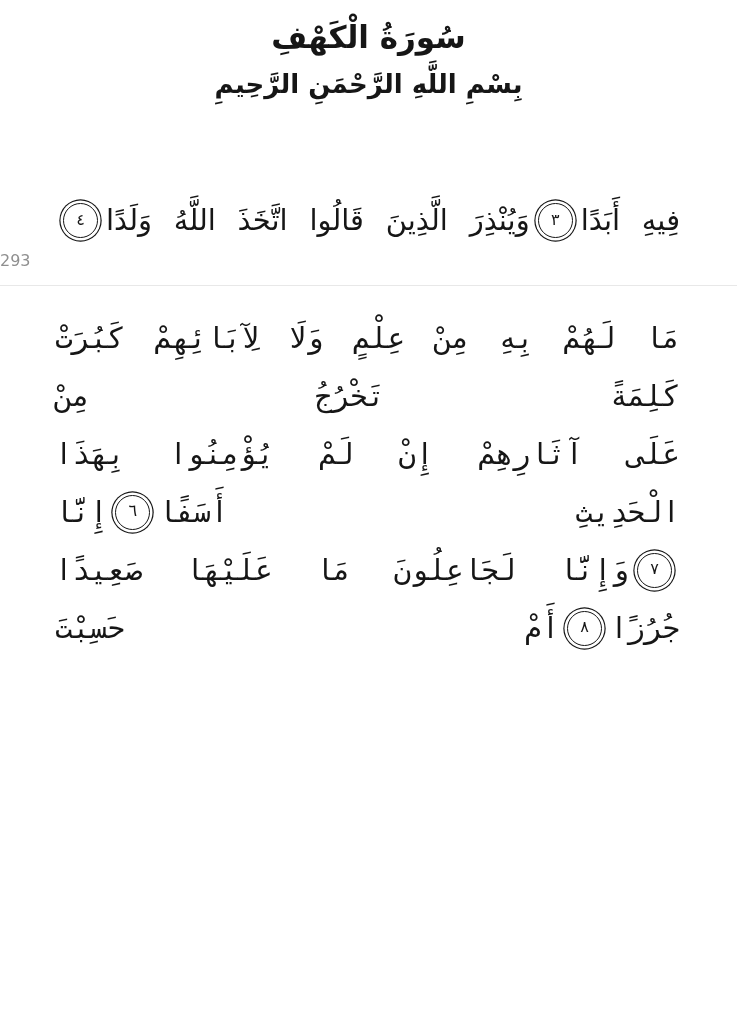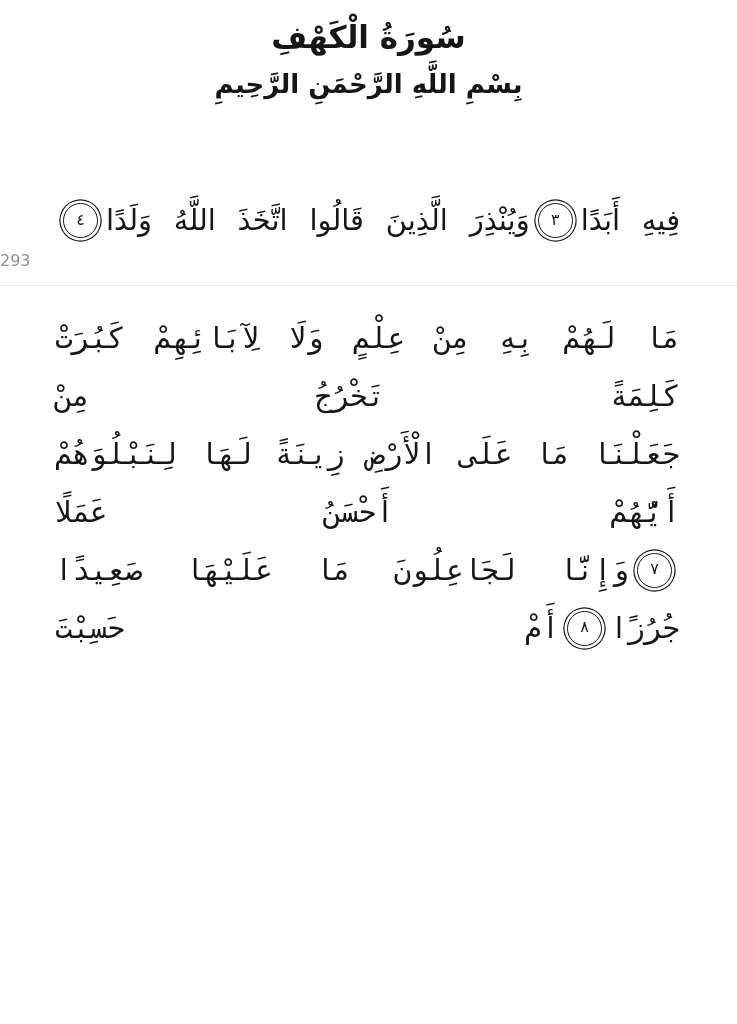--- a/index.html
+++ b/index.html
@@ -100,18 +100,18 @@
       <section class="mushaf-section section-0">
         <div class="ayah-block" dir="rtl">
           <div class="ayah-line"><span class="ayah-text">فِيهِ أَبَدًا</span><span class="ayah-marker">٣</span><span class="ayah-text">وَيُنْذِرَ الَّذِينَ قَالُوا اتَّخَذَ اللَّهُ وَلَدًا</span><span class="ayah-marker">٤</span></div>
         </div>
         <div class="page-number">293</div>
         <div class="page-divider"></div>
       </section>
       <section class="mushaf-section section-1">
         <div class="ayah-block" dir="rtl">
           <div class="ayah-line"><span class="ayah-text">مَا لَهُمْ بِهِ مِنْ عِلْمٍ وَلَا لِآبَائِهِمْ كَبُرَتْ كَلِمَةً تَخْرُجُ مِنْ</span></div>
-          <div class="ayah-line"><span class="ayah-text">جَعَلْنَا مَا عَلَى الْأَرْضِ زِينَةً لَهَا لِنَبْلُوَهُمْ أَيُّهُمْ أَحْسَنُ عَمَلًا</span></div>
+          <div class="ayah-line"><span class="ayah-text">عَلَى آثَارِهِمْ إِنْ لَمْ يُؤْمِنُوا بِهَذَا الْحَدِيثِ أَسَفًا</span><span class="ayah-marker">٦</span><span class="ayah-text">إِنَّا</span></div>
           <div class="ayah-line"><span class="ayah-marker">٧</span><span class="ayah-text">وَإِنَّا لَجَاعِلُونَ مَا عَلَيْهَا صَعِيدًا جُرُزًا</span><span class="ayah-marker">٨</span><span class="ayah-text">أَمْ حَسِبْتَ</span></div>
         </div>
       </section>
     </div>
 </div>
 
 </body></html>

